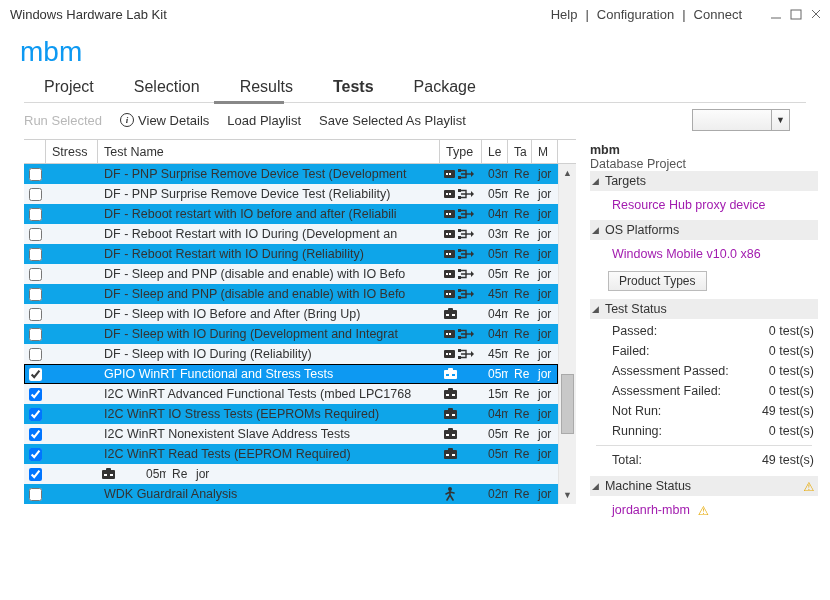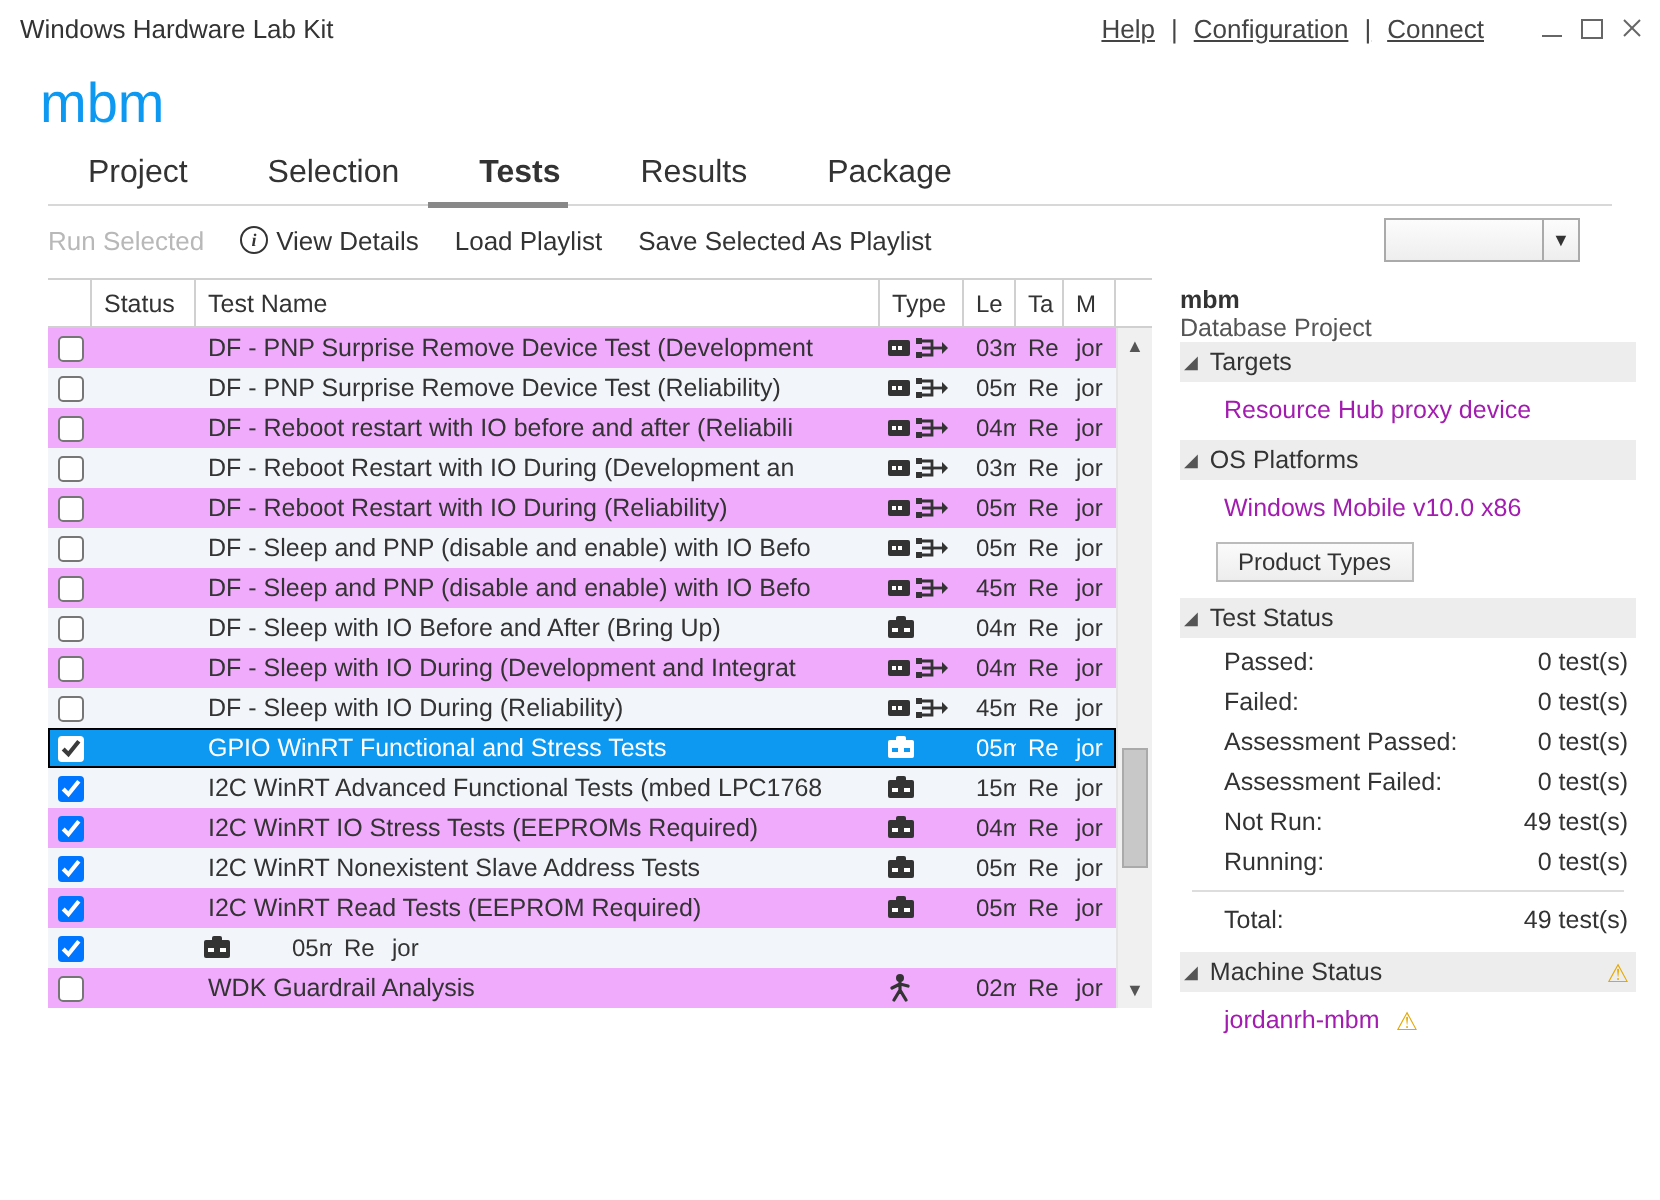--- a/index.html
+++ b/index.html
@@ -1,21 +1,21 @@
 <!DOCTYPE html>
 <html><head>
 <meta charset="utf-8">
 <style>
 * { box-sizing: border-box; margin: 0; padding: 0; font-family: "Segoe UI", Tahoma, sans-serif; }
 body { background: #fff; width: 830px; height: 600px; overflow: hidden; font-size: 13px; color: #333; }
 
 .titlebar { display: flex; align-items: center; height: 28px; padding: 0 6px; font-size: 13px; justify-content: center; }
 .titlebar .title { padding-left: 4px; }
 .titlebar .menu { margin-left: auto; display: flex; gap: 4px; align-items: center; color: #444; }
-.titlebar .menu span { padding: 0 2px; text-decoration: underline; }
+.titlebar .menu span { padding: 0 2px; }
 .win-controls { display: flex; gap: 4px; margin-left: 20px; }
 .win-btn { width: 16px; height: 14px; display: inline-flex; align-items: center; justify-content: center; }
 
 .project-name { font-size: 28px; color: #0d99f2; padding: 8px 20px 6px; font-weight: 300; }
 
 .tabs { display: flex; padding: 0 24px; }
 .tab { padding: 4px 20px 6px; font-size: 16px; color: #333; }
 .tab.active { font-weight: 600; padding-bottom: 4px; }
 .tab-underline { height: 1px; background: #d8d8d8; margin: 0 24px; position: relative; }
 .tab-underline .indicator { position: absolute; top: -1px; height: 3px; background: #888; }
@@ -37,21 +37,21 @@
 .c-name { flex: 1; }
 .c-type { width: 42px; }
 .c-len { width: 26px; }
 .c-tar { width: 24px; }
 .c-m { width: 26px; }
 .c-scroll { width: 18px; border-right: none !important; }
 
 .grid-body { display: flex; }
 .rows { flex: 1; }
 .row { display: flex; height: 20px; align-items: stretch; font-size: 12.5px; }
-.row.odd { background: #f0abfc; }
+.row.odd { background: #0ea5e9; }
 .row.even { background: #f2f6fa; }
 .row > div { display: flex; align-items: center; overflow: hidden; white-space: nowrap; padding-left: 6px; }
 .row .c-chk { padding-left: 0; justify-content: center; }
 .row .c-chk input { width: 13px; height: 13px; }
 .row .c-name { color: #333; }
 .row.selected { background: #0d99f2; color: #fff; }
 .row.selected .c-name, .row.selected div { color: #fff; }
 .row.selected { outline: 1px solid #000; outline-offset: -1px; }
 .row.selected .c-chk input { accent-color: #fff; }
 .row .c-type { padding-left: 4px; font-size: 11px; }
@@ -106,22 +106,22 @@
         </span>
     </div>
   </div>
 </div>
 
 <div class="project-name">mbm</div>
 
 <div class="tabs">
   <div class="tab">Project</div>
   <div class="tab">Selection</div>
+  <div class="tab">Results</div>
   <div class="tab active">Tests</div>
-  <div class="tab">Results</div>
   <div class="tab">Package</div>
 </div>
 <div class="tab-underline">
     <div class="indicator" style="left:190px;width:70px"></div>
   </div>
 
 <div class="toolbar">
   <span class="disabled">Run Selected</span>
   <span class="tool-item">
     <span class="info-icon">i</span>
@@ -132,21 +132,21 @@
   <div class="dropdown">
     <div style="flex:1"></div>
     <div class="arrow">▼</div>
   </div>
 </div>
 
 <div class="content">
   <div class="grid">
     <div class="col-headers">
       <div class="c-chk"></div>
-      <div class="c-status">Status</div>
+      <div class="c-status">Stress</div>
       <div class="c-name">Test Name</div>
       <div class="c-type">Type</div>
       <div class="c-len">Le</div>
       <div class="c-tar">Ta</div>
       <div class="c-m">M</div>
       <div class="c-scroll"></div>
     </div>
     <div class="grid-body">
       <div class="rows" id="rows">
           <div class="row odd">

